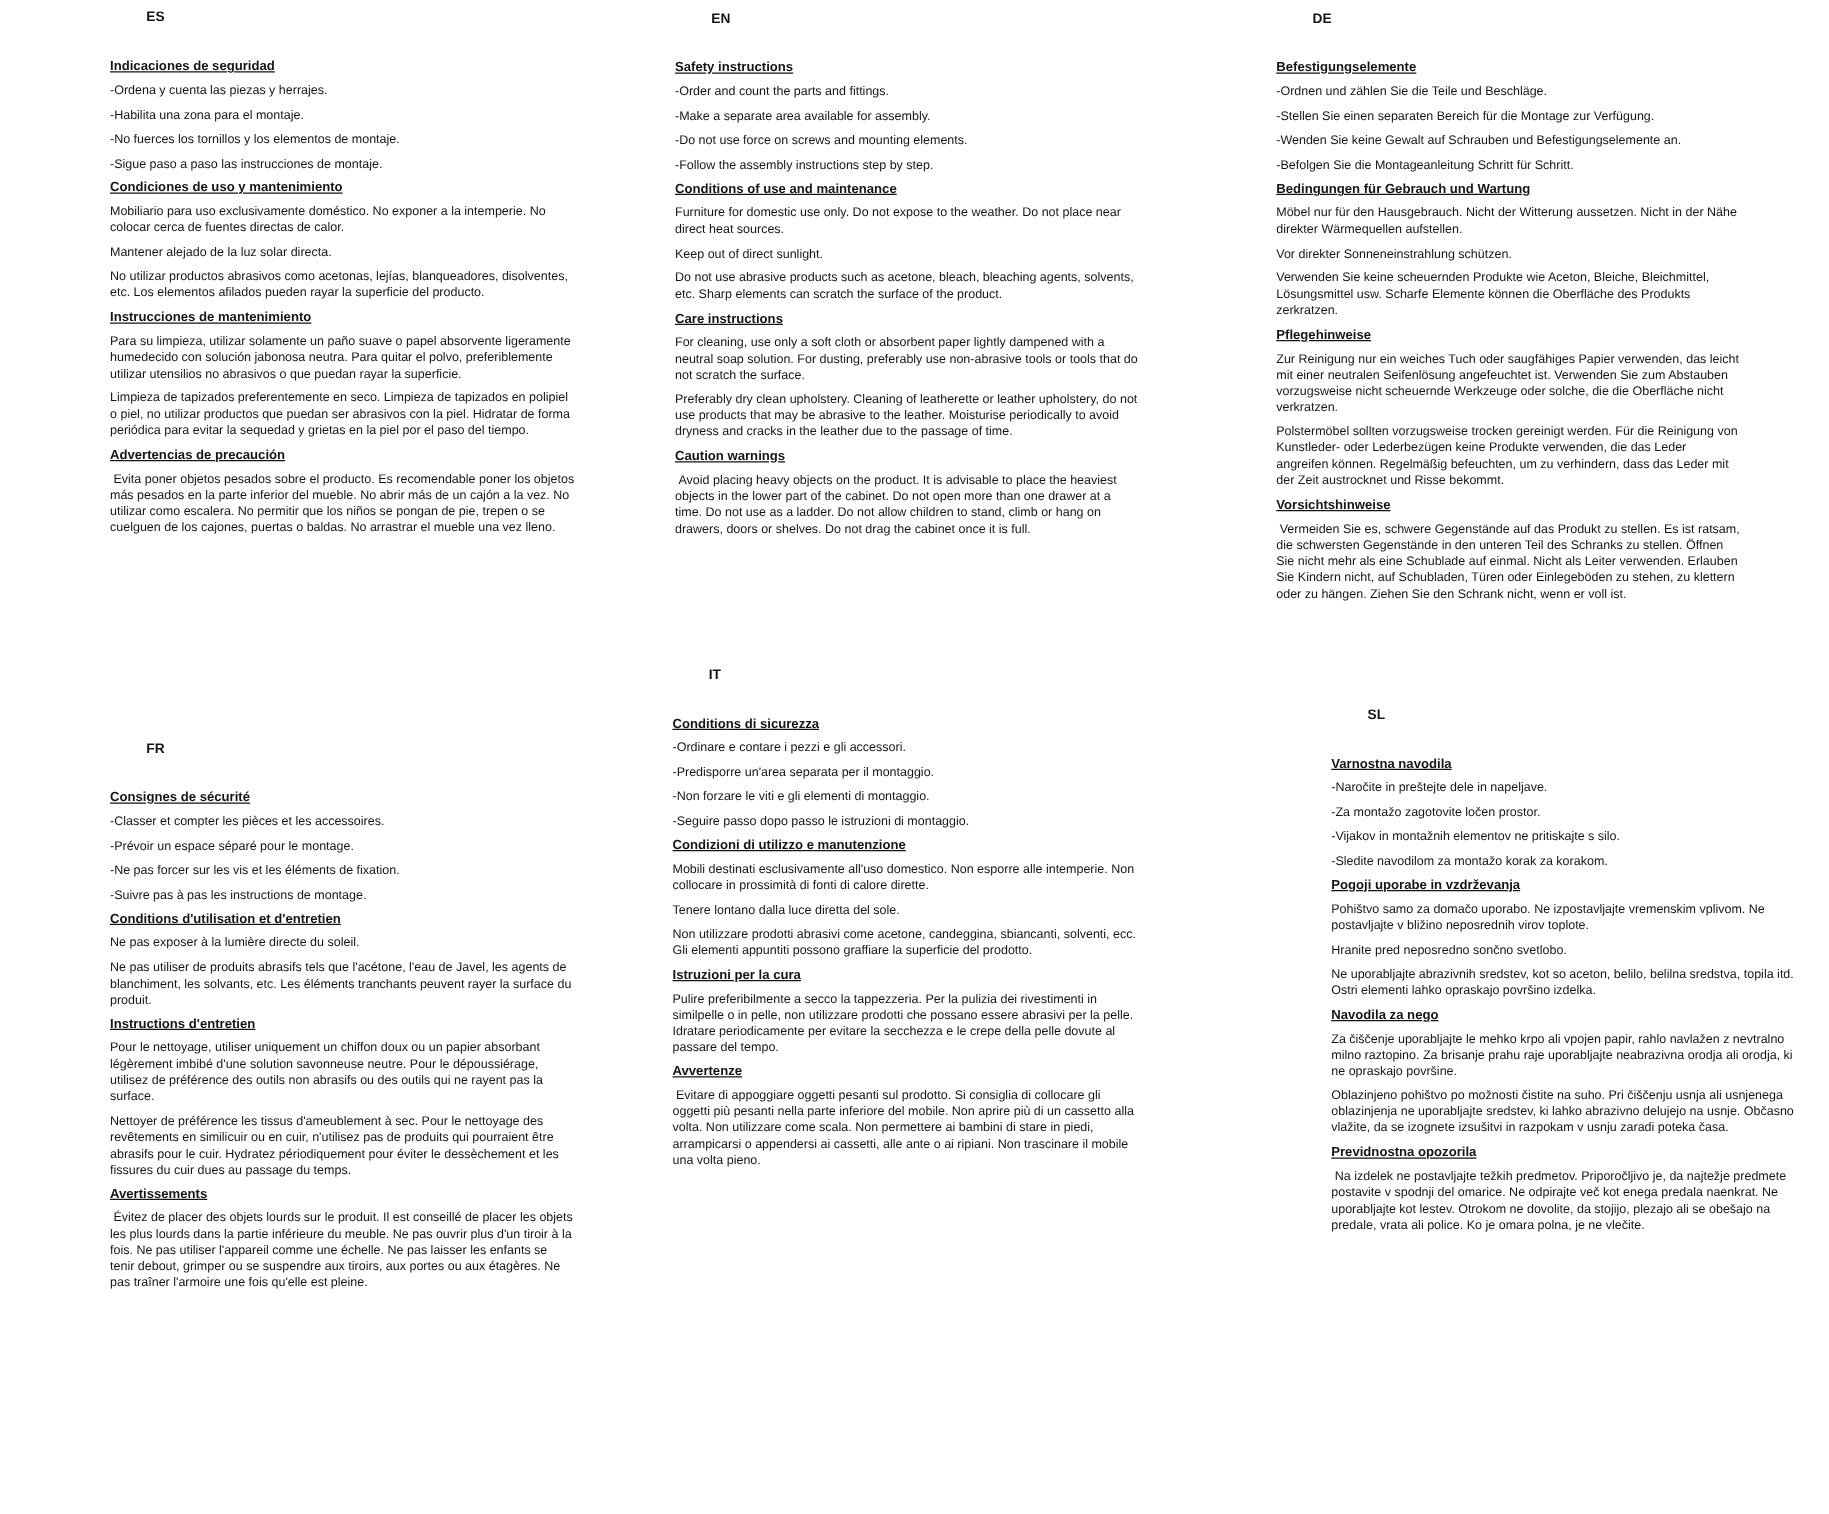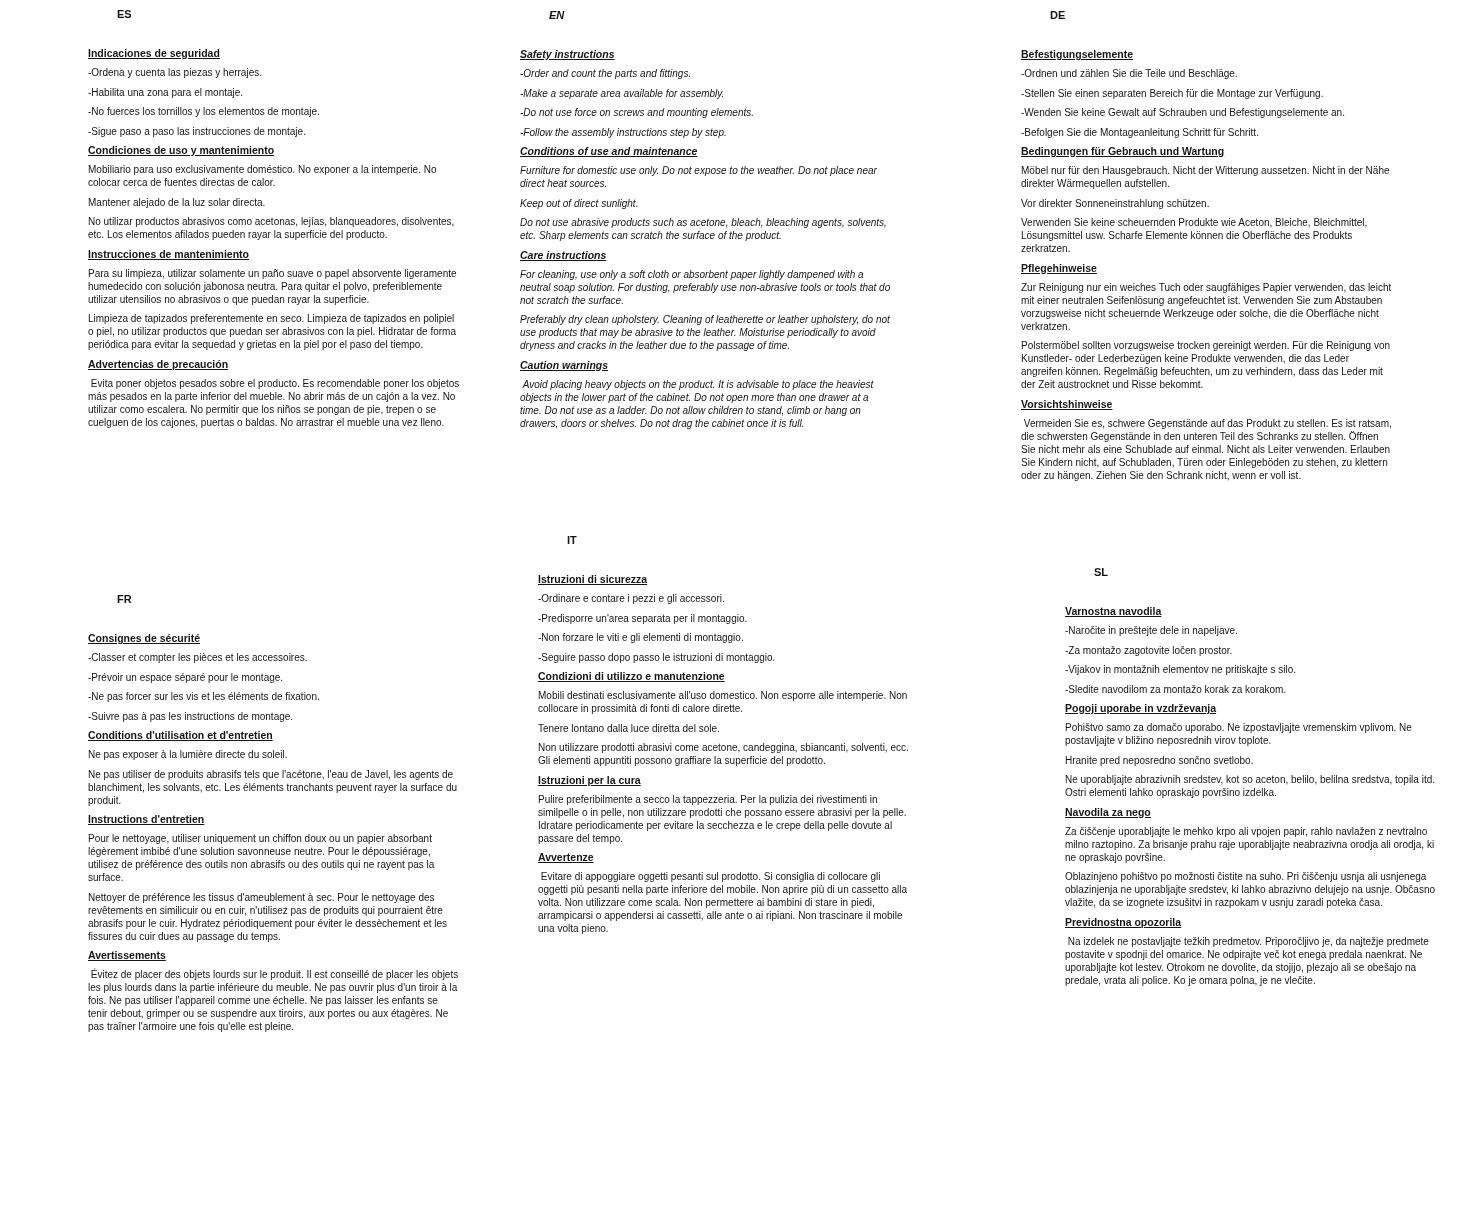--- a/index.html
+++ b/index.html
@@ -13,21 +13,21 @@
     height: 1211px;
     font-family: "Liberation Sans", sans-serif;
     color: #151515;
     overflow: hidden;
   }
   .section-cell {
     position: absolute;
     width: 372px;
   }
   .cell-es { left: 88px;   top: 8px;   }
-  .cell-en { left: 520px;  top: 9px; font-style: italic;   }
+  .cell-en { left: 540px;  top: 9px;   }
   .cell-de { left: 1021px; top: 9px;   }
   .cell-fr { left: 88px;   top: 557px; margin-top: 36px; }
   .cell-it { left: 538px;  top: 534px; }
   .cell-sl { left: 1026px; top: 566px; margin-left: 39px; }
 
   .lang {
     font-size: 11px;
     font-weight: bold;
     line-height: 13px;
     margin: 0 0 26px 0;
@@ -112,21 +112,21 @@
     <p class="para">Ne pas exposer à la lumière directe du soleil.</p>
     <p class="para">Ne pas utiliser de produits abrasifs tels que l'acétone, l'eau de Javel, les agents de blanchiment, les solvants, etc. Les éléments tranchants peuvent rayer la surface du produit.</p>
     <p class="heading">Instructions d'entretien</p>
     <p class="para">Pour le nettoyage, utiliser uniquement un chiffon doux ou un papier absorbant légèrement imbibé d'une solution savonneuse neutre. Pour le dépoussiérage, utilisez de préférence des outils non abrasifs ou des outils qui ne rayent pas la surface.</p>
     <p class="para">Nettoyer de préférence les tissus d'ameublement à sec. Pour le nettoyage des revêtements en similicuir ou en cuir, n'utilisez pas de produits qui pourraient être abrasifs pour le cuir. Hydratez périodiquement pour éviter le dessèchement et les fissures du cuir dues au passage du temps.</p>
     <p class="heading">Avertissements</p>
     <p class="para"> Évitez de placer des objets lourds sur le produit. Il est conseillé de placer les objets les plus lourds dans la partie inférieure du meuble. Ne pas ouvrir plus d'un tiroir à la fois. Ne pas utiliser l'appareil comme une échelle. Ne pas laisser les enfants se tenir debout, grimper ou se suspendre aux tiroirs, aux portes ou aux étagères. Ne pas traîner l'armoire une fois qu'elle est pleine.</p>
   </div>
 <div class="section-cell cell-it">
   <p class="lang">IT</p>
-<p class="heading">Istruzioni di sicurezza</p>
+<p class="heading">Conditions di sicurezza</p>
     <p class="para">-Ordinare e contare i pezzi e gli accessori.</p>
     <p class="para">-Predisporre un'area separata per il montaggio.</p>
     <p class="para">-Non forzare le viti e gli elementi di montaggio.</p>
     <p class="para">-Seguire passo dopo passo le istruzioni di montaggio.</p>
     <p class="heading">Condizioni di utilizzo e manutenzione</p>
     <p class="para">Mobili destinati esclusivamente all'uso domestico. Non esporre alle intemperie. Non collocare in prossimità di fonti di calore dirette.</p>
     <p class="para">Tenere lontano dalla luce diretta del sole.</p>
     <p class="para">Non utilizzare prodotti abrasivi come acetone, candeggina, sbiancanti, solventi, ecc. Gli elementi appuntiti possono graffiare la superficie del prodotto.</p>
     <p class="heading">Istruzioni per la cura</p>
     <p class="para">Pulire preferibilmente a secco la tappezzeria. Per la pulizia dei rivestimenti in similpelle o in pelle, non utilizzare prodotti che possano essere abrasivi per la pelle. Idratare periodicamente per evitare la secchezza e le crepe della pelle dovute al passare del tempo.</p>

